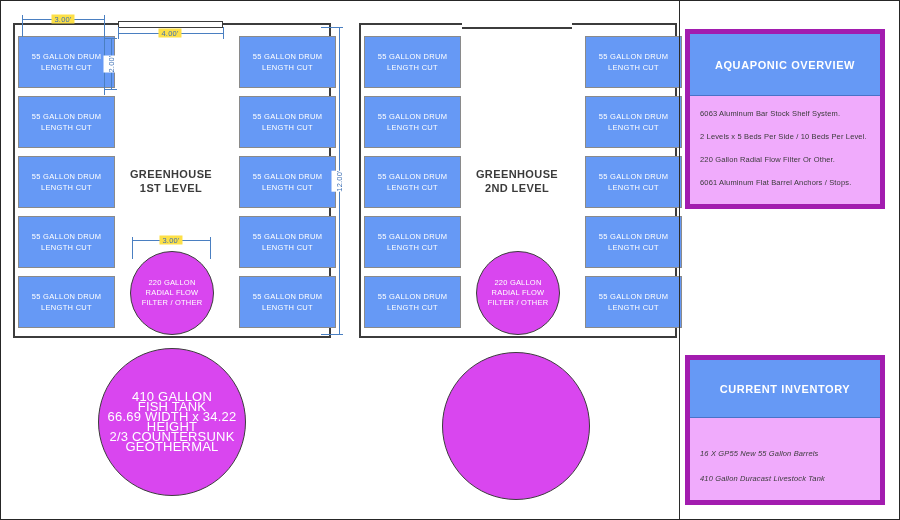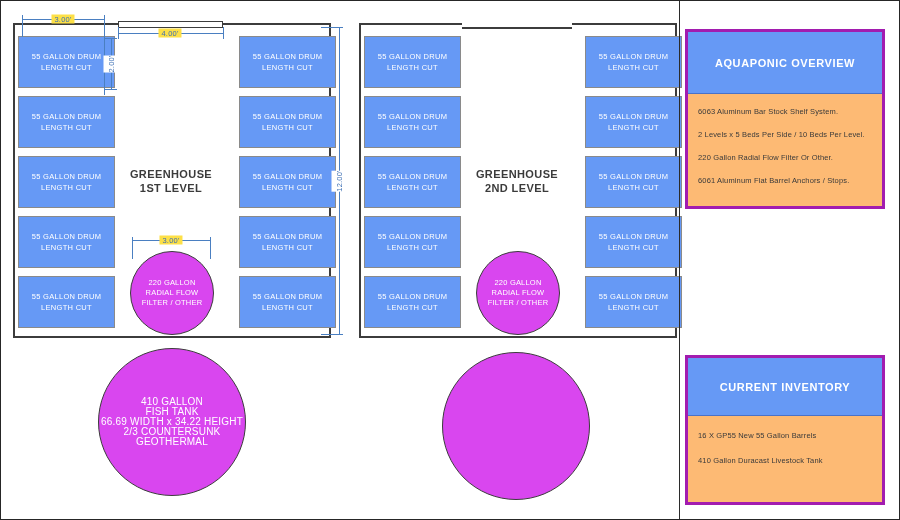--- a/index.html
+++ b/index.html
@@ -77,21 +77,21 @@
   .filter-circle {
     width: 82px;
     height: 82px;
     font-size: 7.5px;
     line-height: 10px;
     letter-spacing: .2px;
   }
   .tank-circle {
     width: 146px;
     height: 146px;
-    font-size: 10px;
+    font-size: 13px;
     line-height: 10px;
     letter-spacing: .2px;
   }
   .tank-circle-plain { width: 146px; height: 146px; }
 
   
   .plan-label {
     position: absolute;
     color: #3b3b3b;
     font-size: 11px;
@@ -126,22 +126,22 @@
     position: absolute;
     box-sizing: border-box;
     background: #ffffff;
     border: 1px solid #3c3c3c;
   }
 
   
   .panel {
     position: absolute;
     box-sizing: border-box;
-    background: #fdba74;
-    border: 3px solid #a21caf;
+    background: #f0abfc;
+    border: 5px solid #a21caf;
   }
   #panel-overview  { left: 684px; top: 28px;  width: 200px; height: 180px; }
   #panel-inventory { left: 684px; top: 354px; width: 200px; height: 150px; }
 
   .panel-header {
     box-sizing: border-box;
     height: 62px;
     background: #6699f5;
     border-bottom: 1px solid #4a72c8;
     color: #ffffff;
@@ -157,21 +157,21 @@
 
   .panel-body { padding: 12px 10px 0 10px; }
   .panel-line {
     color: #3a3a3a;
     font-size: 7.5px;
     line-height: 11px;
     letter-spacing: .15px;
     margin-bottom: 12px;
     white-space: nowrap;
   }
-  #panel-inventory .panel-body { padding-top: 14px; }
+  #panel-inventory .panel-body { padding-top: 30px; font-style: italic; }
   #panel-inventory .panel-line { margin-bottom: 14px; }
 
   
   .panel-divider {
     position: absolute;
     left: 678px;
     top: 0;
     width: 1px;
     height: 520px;
     background: #2b2b2b;

